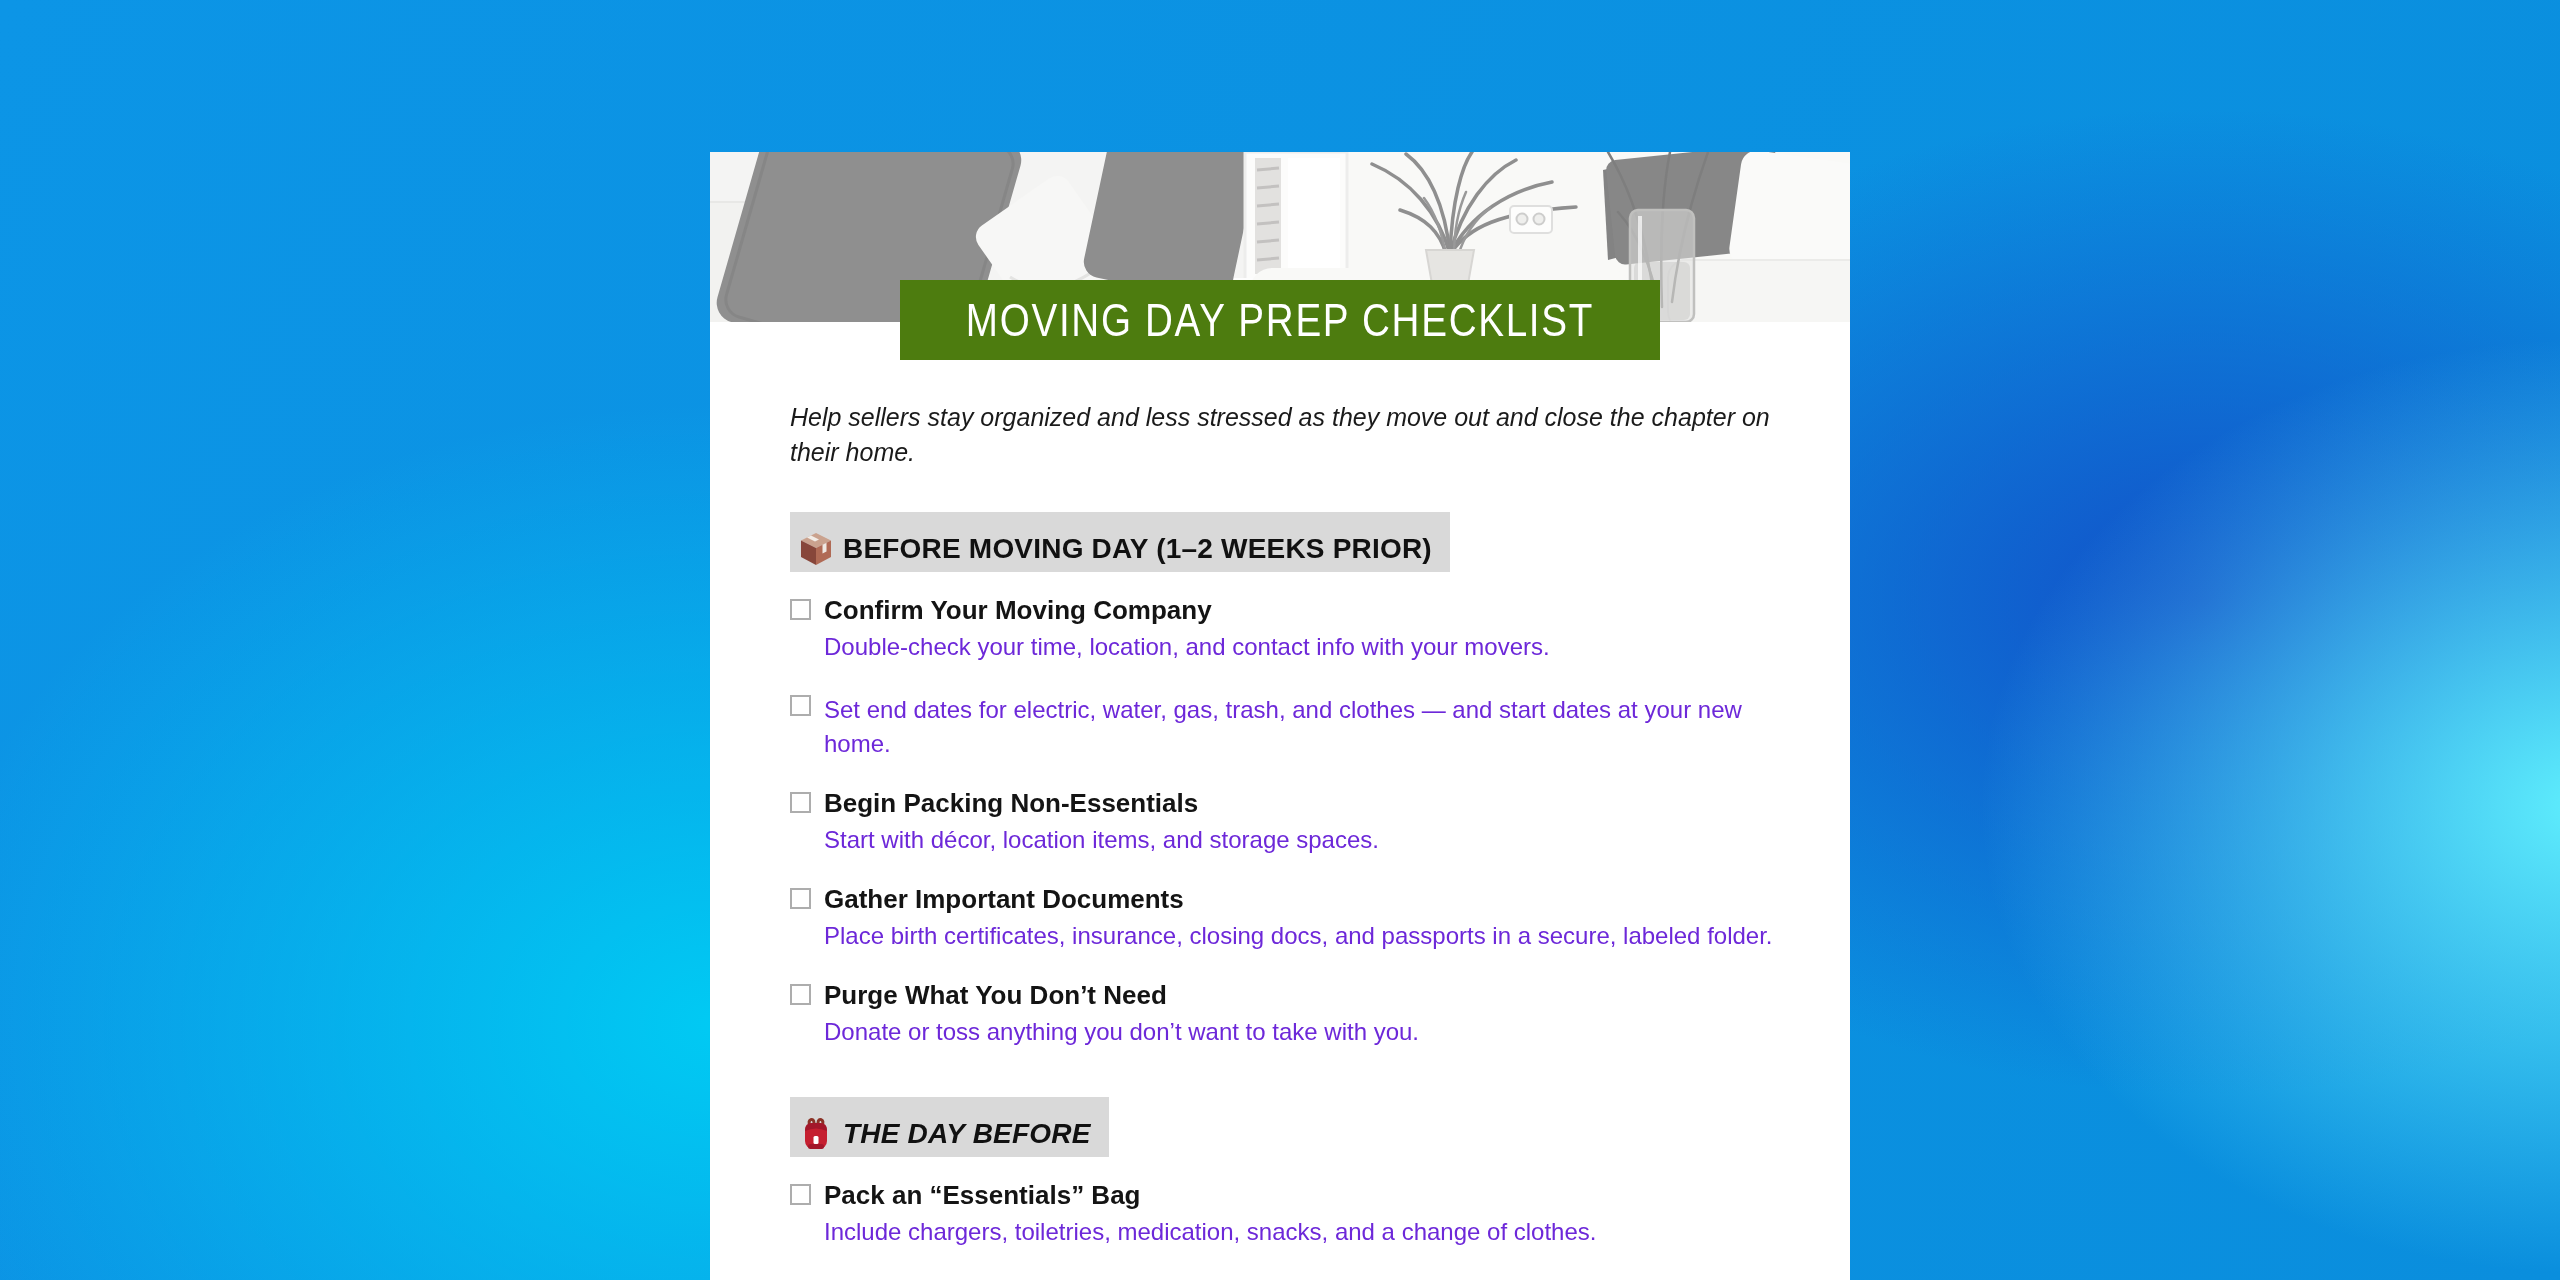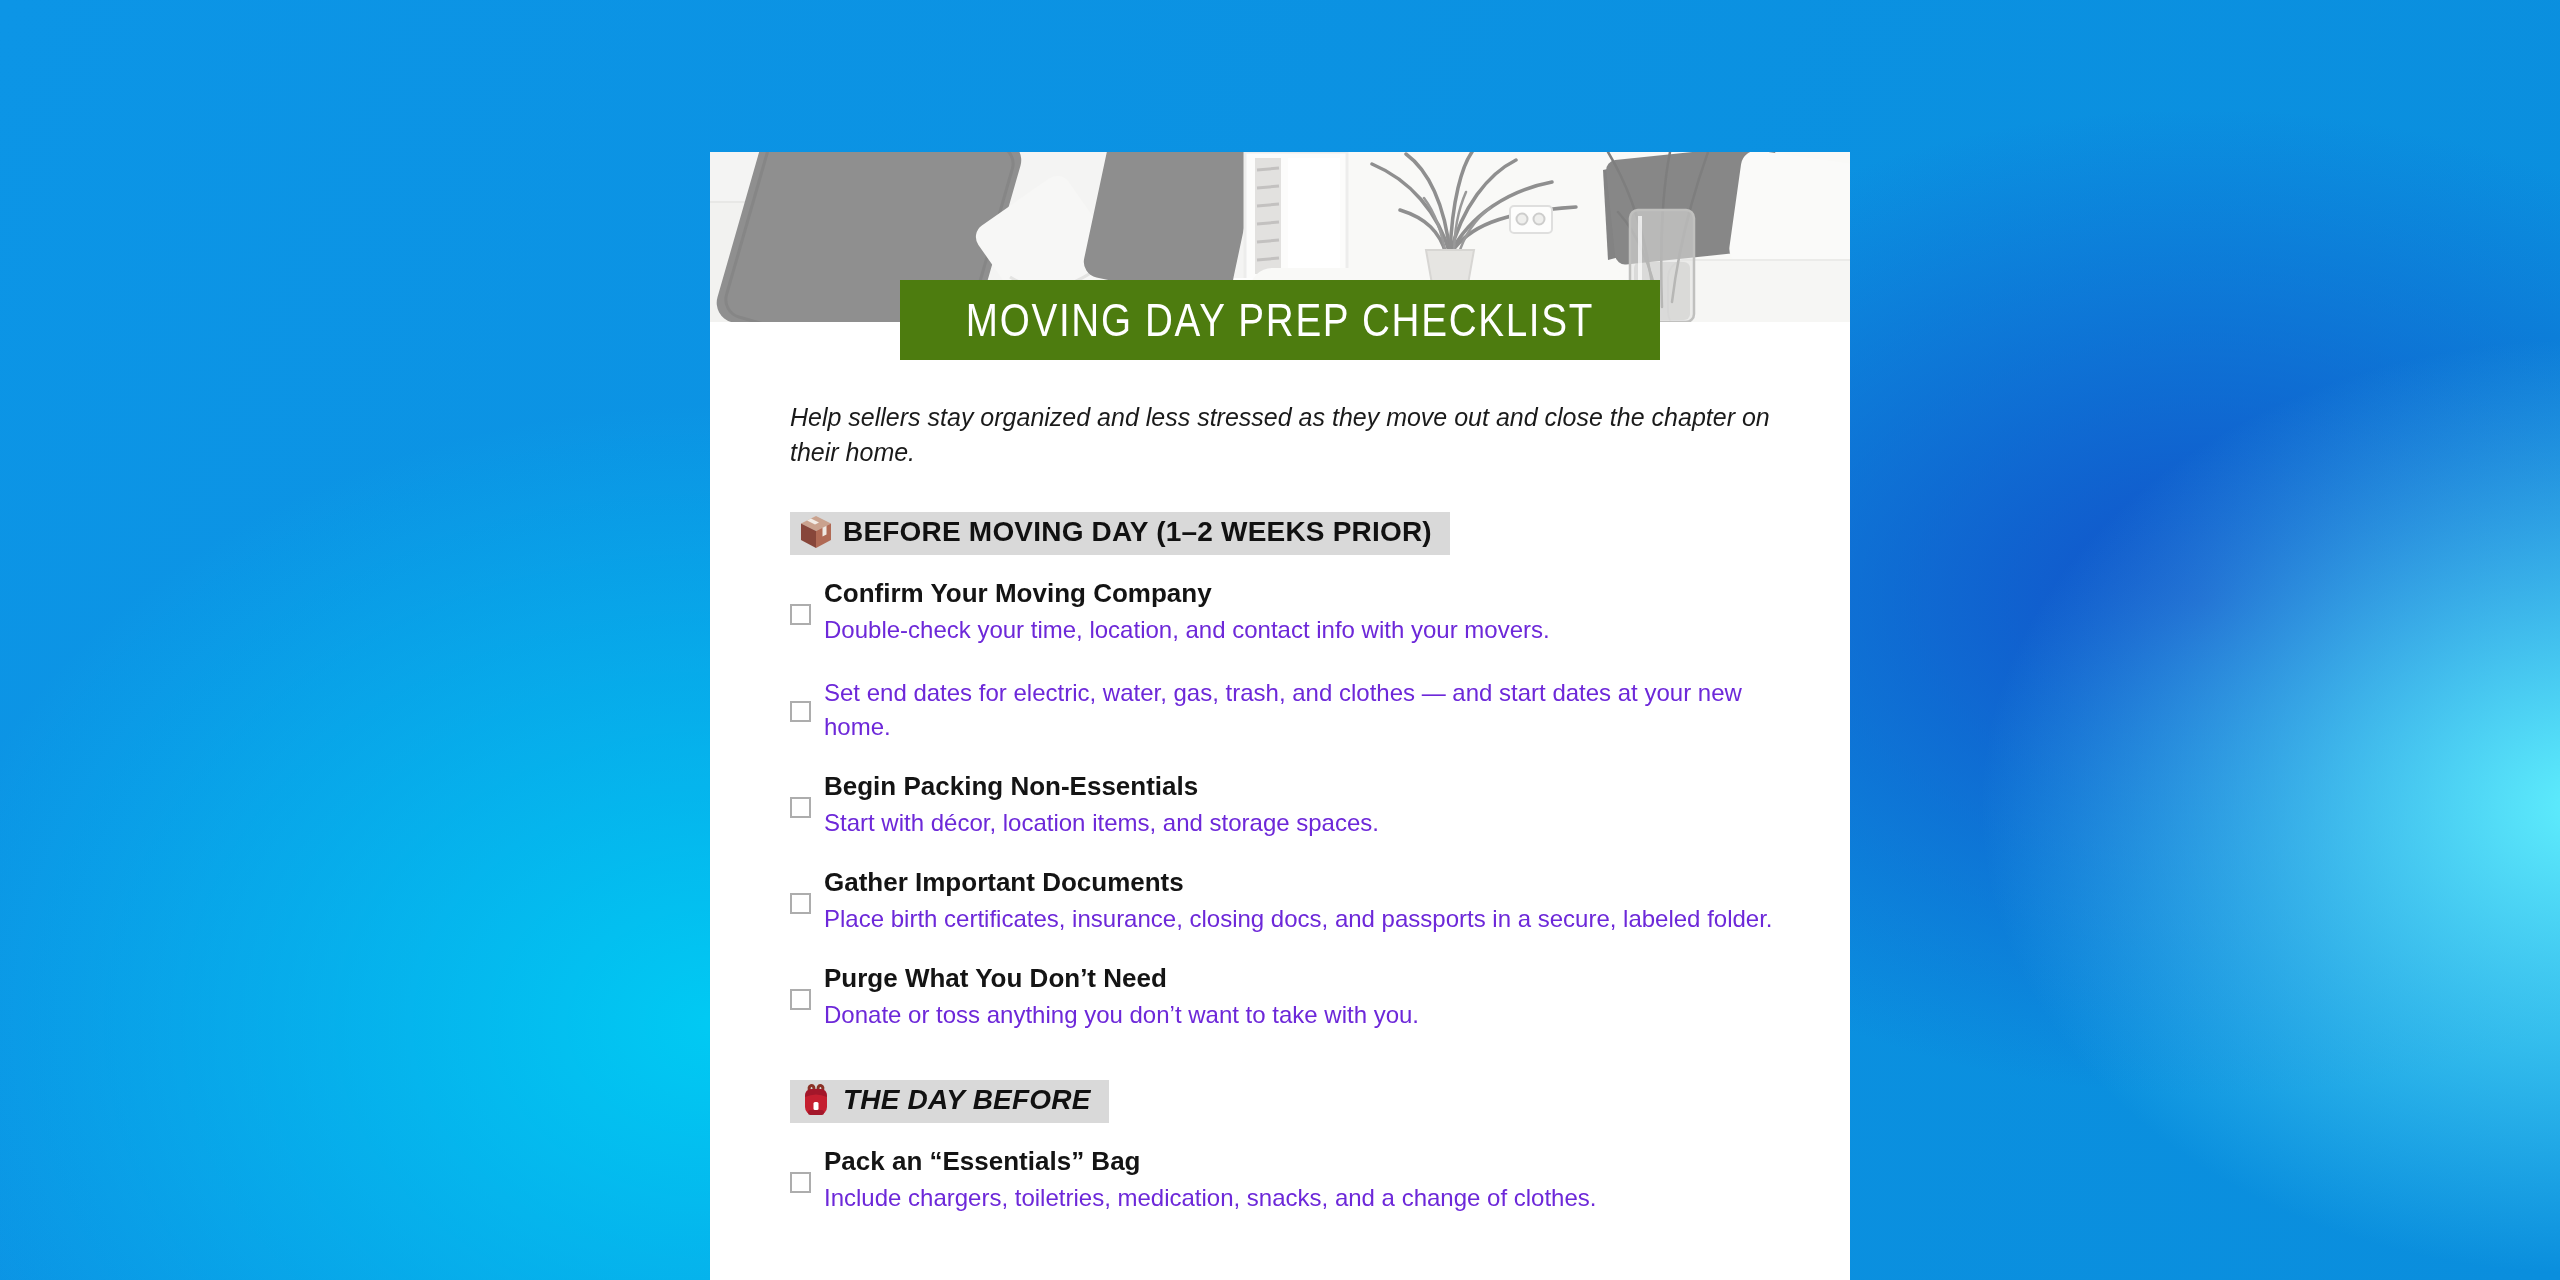--- a/index.html
+++ b/index.html
@@ -64,37 +64,37 @@
     font-size: 25px;
     line-height: 35px;
     color: #1a1a1a;
     margin-bottom: 42px;
   }
 
   .section-header {
     display: inline-flex;
     align-items: center;
     background: #d9d9d9;
-    padding: 2px 18px 5px 8px;
+    padding: 19px 18px 5px 8px;
     margin-bottom: 22px;
   }
   .section-header .icon { display: inline-flex; width: 36px; height: 36px; margin-right: 9px; }
   .section-header .icon svg { width: 36px; height: 36px; }
   .section-title {
     font-size: 28px;
     font-weight: 700;
     color: #111111;
     letter-spacing: 0.2px;
     white-space: nowrap;
   }
   .section-gap { margin-top: 22px; font-style: italic; }
 
   .item {
     display: flex;
-    align-items: center;
+    align-items: flex-start;
     margin-bottom: 26px;
   }
   .checkbox {
     flex: 0 0 auto;
     width: 21px;
     height: 21px;
     border: 2px solid #adadad;
     background: #ffffff;
     margin: 5px 13px 0 0;
   }

